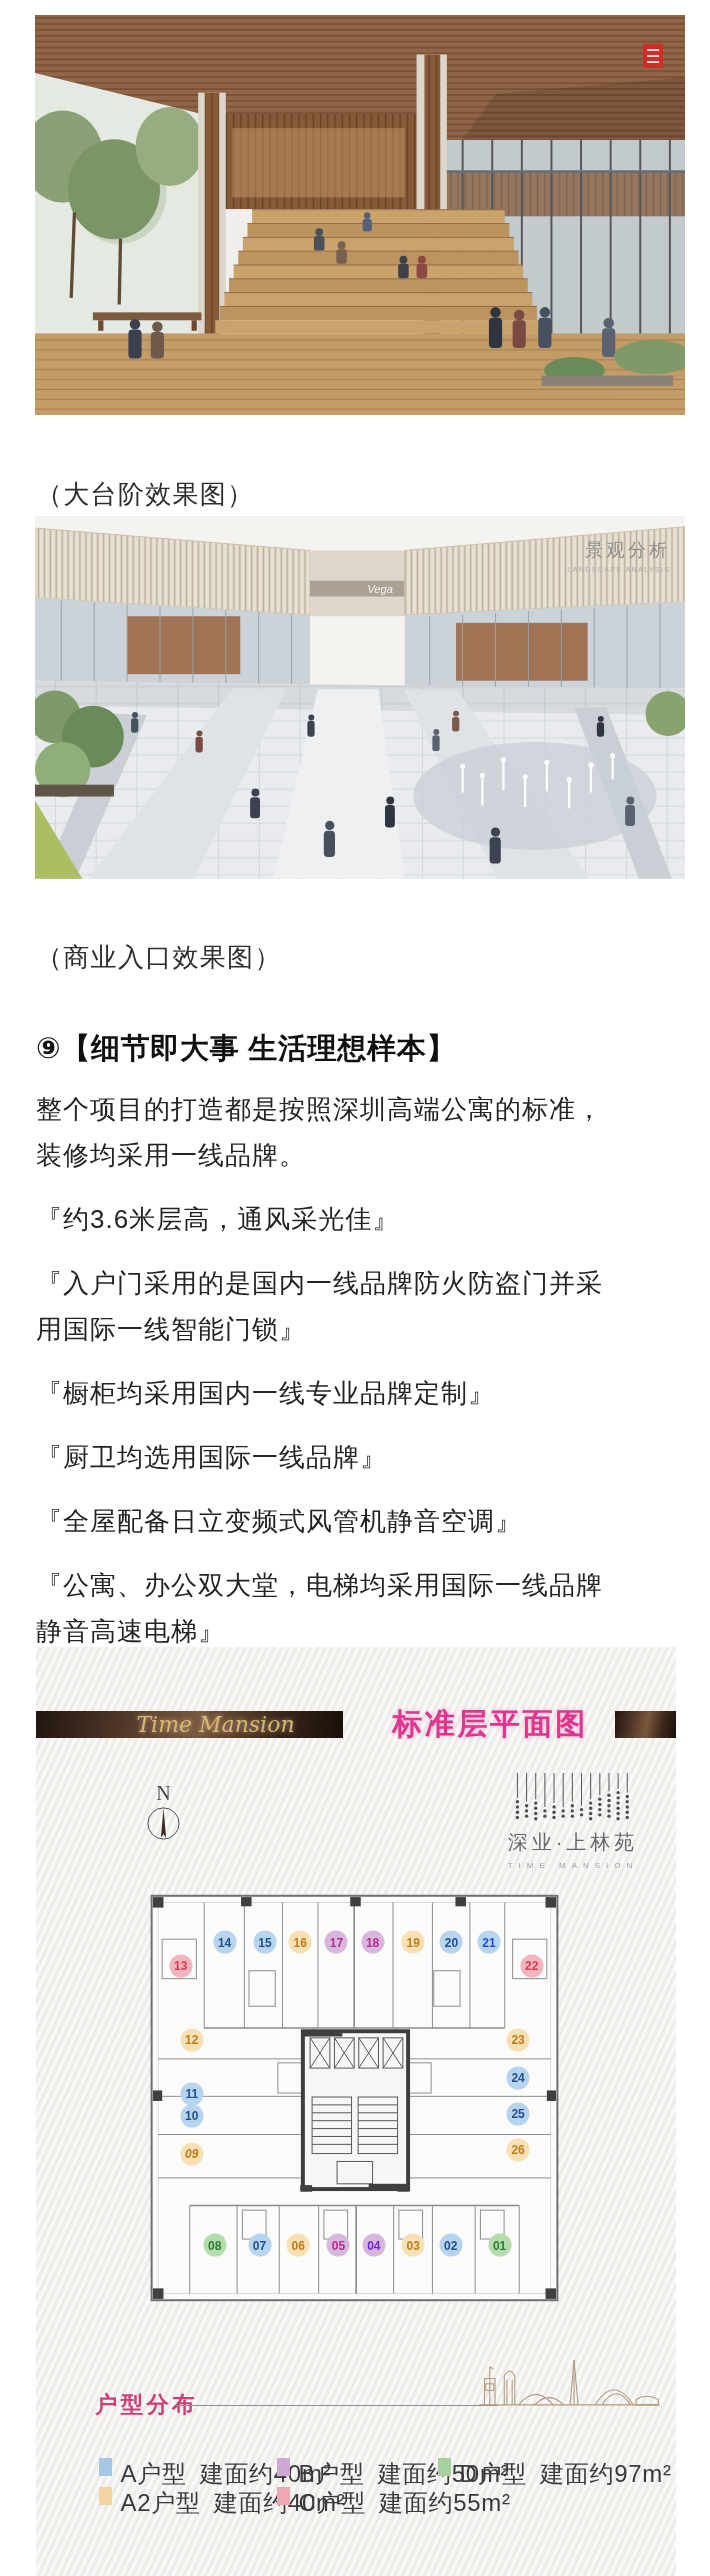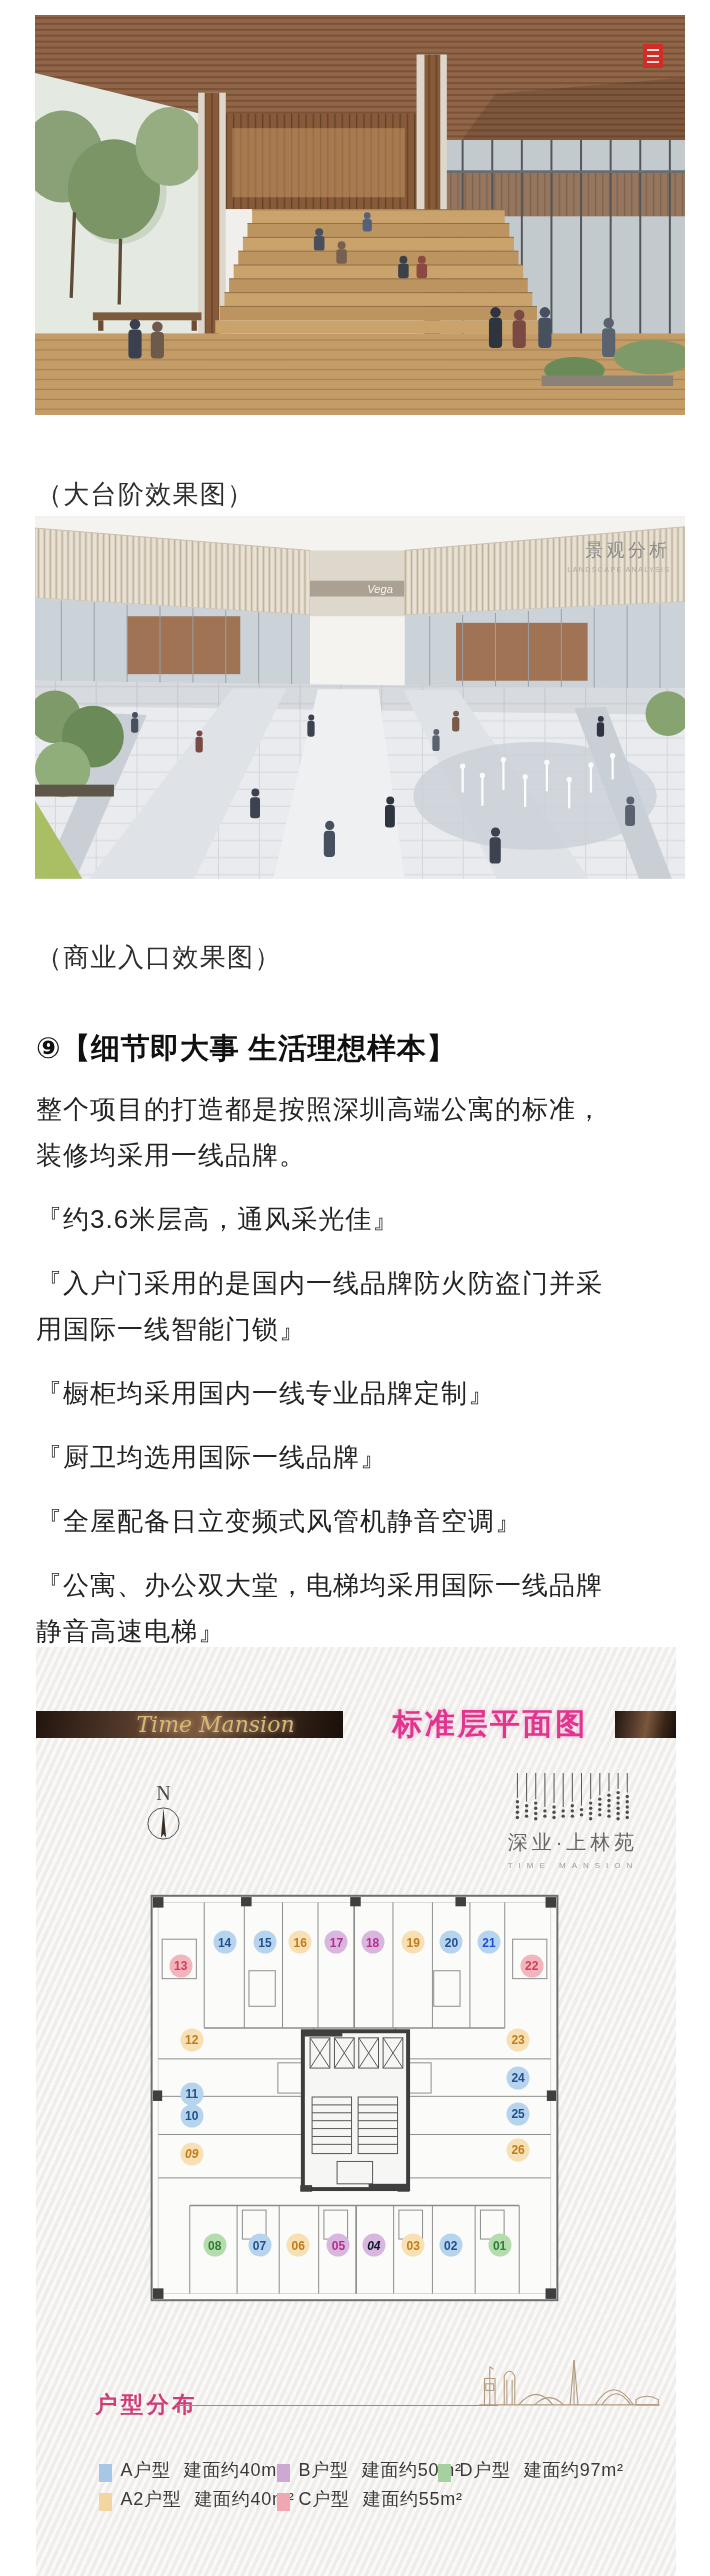--- a/index.html
+++ b/index.html
@@ -34,21 +34,21 @@
   .brand-logo{position:absolute;left:453px;top:126px;width:168px;text-align:center;}
   .logo-cn{font-size:20px;color:#676767;letter-spacing:4px;margin-top:2.6px;}
   .logo-en{font-size:8px;color:#9d9d9d;letter-spacing:6px;margin-top:5.3px;}
   .plan-wrap{position:absolute;left:113px;top:246px;width:411px;height:410px;}
   .plan-wrap svg{position:absolute;left:0;top:0;}
   .unit{position:absolute;width:23px;height:23px;border-radius:50%;transform:translate(-50%,-50%);
         display:flex;align-items:center;justify-content:center;font-size:12px;font-weight:bold;}
   .dist-label{position:absolute;left:59px;top:742px;font-size:22.4px;font-weight:bold;color:#cf3d78;letter-spacing:3.3px;}
   .dist-line{position:absolute;left:140px;top:758px;width:322px;height:1.3px;background:#8f8f8f;}
   .skyline{position:absolute;left:434px;top:709px;}
-  .legend-item{position:absolute;display:flex;align-items:flex-end;font-size:18px;color:#3a3a3a;letter-spacing:0.7px;}
+  .legend-item{position:absolute;display:flex;align-items:flex-start;font-size:24px;color:#3a3a3a;letter-spacing:0.7px;}
   .swatch{display:inline-block;width:13px;height:18px;margin-right:8.6px;}
   .lg-area{margin-left:13px;}
 </style>
 </head>
 <body>
 
 <figure class="photo" id="photo1" style="margin:0">
   <svg width="650" height="400" viewBox="0 0 988 608">
     <defs>
       <pattern id="slat" width="10" height="9" patternUnits="userSpaceOnUse">
@@ -473,21 +473,21 @@
         <rect x="230" y="444" width="18" height="10"></rect>
           <rect x="378" y="444" width="18" height="10"></rect>
         <rect x="234" y="210" width="60" height="8"></rect>
           <rect x="334" y="442" width="60" height="8"></rect>
       </g>
     </svg>
     <div style="position:absolute;inset:0;">
         <div class="unit" style="left: 85.3%; top: 85.9%; background: rgb(180, 220, 172); color: rgb(47, 125, 58);">01</div>
         <div class="unit" style="left: 73.4%; top: 85.9%; background: rgb(182, 212, 238); color: rgb(35, 80, 142);">02</div>
         <div class="unit" style="left: 64.3%; top: 85.9%; background: rgb(247, 224, 180); color: rgb(194, 124, 26);">03</div>
-        <div class="unit" style="left: 54.7%; top: 85.9%; background: rgb(216, 183, 222); color: #0f172a; font-style: italic;">04</div>
+        <div class="unit" style="left: 54.7%; top: 85.9%; background: rgb(216, 183, 222); color: #6d28d9;">04</div>
         <div class="unit" style="left: 46.1%; top: 85.9%; background: rgb(216, 183, 222); color: rgb(182, 46, 140);">05</div>
         <div class="unit" style="left: 36.3%; top: 85.9%; background: rgb(247, 224, 180); color: rgb(194, 124, 26);">06</div>
         <div class="unit" style="left: 26.9%; top: 85.9%; background: rgb(182, 212, 238); color: rgb(35, 80, 142);">07</div>
         <div class="unit" style="left: 16%; top: 85.9%; background: rgb(180, 220, 172); color: rgb(47, 125, 58);">08</div>
         <div class="unit" style="left: 10.4%; top: 63.6%; background: rgb(247, 224, 180); color: rgb(194, 124, 26); font-style: italic;">09</div>
         <div class="unit" style="left: 10.4%; top: 54.3%; background: rgb(182, 212, 238); color: rgb(35, 80, 142);">10</div>
         <div class="unit" style="left: 10.4%; top: 45.1%; background: rgb(182, 212, 238); color: rgb(35, 80, 142); margin-top: 16px;">11</div>
         <div class="unit" style="left: 10.4%; top: 35.8%; background: rgb(247, 224, 180); color: rgb(194, 124, 26);">12</div>
         <div class="unit" style="left: 7.7%; top: 17.8%; background: rgb(242, 180, 189); color: rgb(208, 64, 85);">13</div>
         <div class="unit" style="left: 18.4%; top: 12%; background: rgb(182, 212, 238); color: rgb(35, 80, 142);">14</div>

